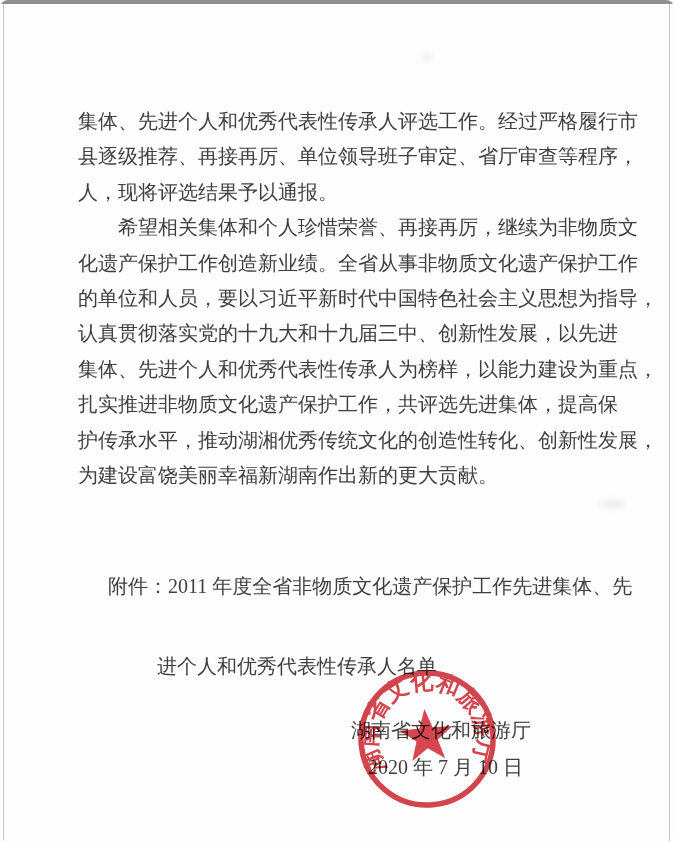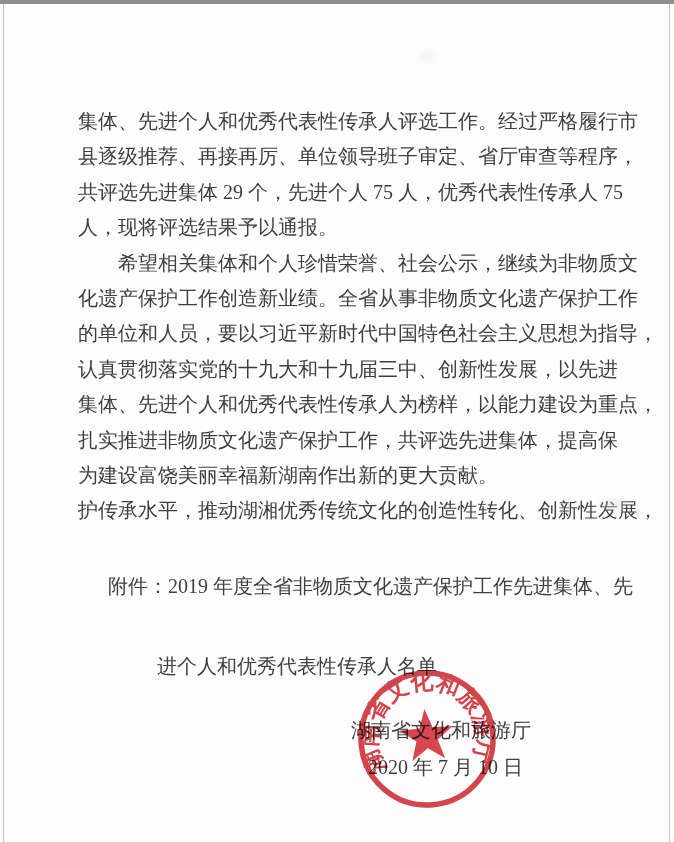--- a/index.html
+++ b/index.html
@@ -3,20 +3,21 @@
 <meta charset="utf-8">
 <style>
   html,body{margin:0;padding:0;background:#ffffff;}
   .page{
     position:relative;
     width:674px;height:842px;
     background:#fdfdfd;
     overflow:hidden;
     font-family:"Liberation Serif","DejaVu Serif",serif;
     color:#3e3e3e;
+    border-radius:8px;
   }
   .scan-topbar{
     position:absolute;top:0;left:0;width:674px;height:4px;
     background:#8f8f8f;
   }
   .scan-edge{
     position:absolute;top:4px;bottom:0;width:1px;
     background:#c4c4c4;
   }
   .scan-edge.left{left:3px;}
@@ -66,33 +67,32 @@
 
 <div class="page">
 
   <div class="scan-topbar"></div>
   <div class="scan-edge left"></div>
   <div class="scan-edge right"></div>
 
   <div class="content">
     <div class="ln">集体、先进个人和优秀代表性传承人评选工作。经过严格履行市</div>
     <div class="ln">县逐级推荐、再接再厉、单位领导班子审定、省厅审查等程序，</div>
-    <div class="ln">共评选先进集体 29 个，先进个人 75 人，优秀代表性传承人 75</div>
     <div class="ln">人，现将评选结果予以通报。</div>
-    <div class="ln indent">希望相关集体和个人珍惜荣誉、社会公示，继续为非物质文</div>
+    <div class="ln indent">希望相关集体和个人珍惜荣誉、再接再厉，继续为非物质文</div>
     <div class="ln">化遗产保护工作创造新业绩。全省从事非物质文化遗产保护工作</div>
     <div class="ln">的单位和人员，要以习近平新时代中国特色社会主义思想为指导，</div>
     <div class="ln">认真贯彻落实党的十九大和十九届三中、创新性发展，以先进</div>
     <div class="ln">集体、先进个人和优秀代表性传承人为榜样，以能力建设为重点，</div>
     <div class="ln">扎实推进非物质文化遗产保护工作，共评选先进集体，提高保</div>
+    <div class="ln">护传承水平，推动湖湘优秀传统文化的创造性转化、创新性发展，</div>
     <div class="ln">为建设富饶美丽幸福新湖南作出新的更大贡献。</div>
-    <div class="ln">护传承水平，推动湖湘优秀传统文化的创造性转化、创新性发展，</div>
   </div>
 
-  <div class="attach-line1">附件：2019 年度全省非物质文化遗产保护工作先进集体、先</div>
+  <div class="attach-line1">附件：2011 年度全省非物质文化遗产保护工作先进集体、先</div>
   <div class="attach-line2">进个人和优秀代表性传承人名单</div>
 
   <div class="sig-org">湖南省文化和旅游厅</div>
   <div class="sig-date">2020 年 7 月 10 日</div>
 
   <svg class="seal" viewBox="0 0 150 150" xmlns="http://www.w3.org/2000/svg" xmlns:xlink="http://www.w3.org/1999/xlink">
     <circle cx="75" cy="75" r="66" fill="none" stroke="#cf3038" stroke-width="5.5"></circle>
     <polygon fill="#d5333f" points="75,45 81.6,63.9 101.6,64.3 85.7,76.5 91.5,95.7 75,84.2 58.5,95.7 64.3,76.5 48.4,64.3 68.4,63.9"></polygon>
     <defs>
       <path id="sealArc" d="M 31.7 100 A 50 50 0 1 1 118.3 100" fill="none"></path>

